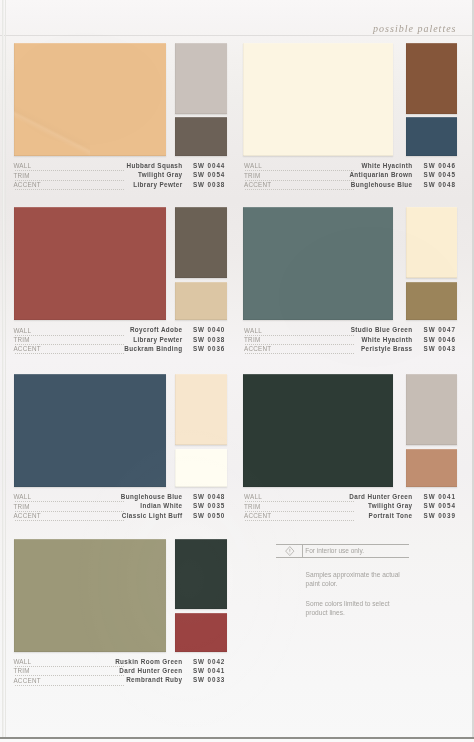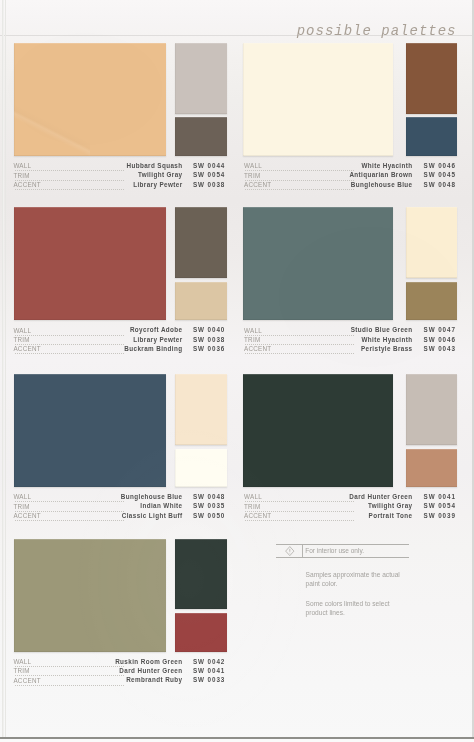--- a/index.html
+++ b/index.html
@@ -23,22 +23,22 @@
              background:rgba(198,196,194,.45);}
   .edge{position:absolute;top:0;height:742px;}
   .edge-l1{left:2px;width:1px;background:#e8e8e5;}
   .edge-l2{left:3.4px;width:1px;background:#f0f0ee;}
   .edge-l3{left:5px;width:1px;background:#e7e7e4;}
   .edge-r{left:472px;width:2px;background:#d8d8d6;}
   .edge-b{position:absolute;left:0;top:737.2px;width:474px;height:1.6px;background:#8e8e89;}
   .edge-b2{position:absolute;left:0;top:738.8px;width:474px;height:3.2px;background:#fafafa;}
 
   .page-title{position:absolute;right:17.5px;top:23.2px;
-       font-family:Liberation Mono, monospace;font-style:italic;
-       font-size:14px;color:#a9a096;letter-spacing:1.0px;white-space:nowrap;}
+       font-family:Liberation Serif, serif;font-style:italic;
+       font-size:10px;color:#a9a096;letter-spacing:1.0px;white-space:nowrap;}
 
   .palette{position:absolute;}
   .sw{position:absolute;
       box-shadow:inset 0 0.8px 0 rgba(255,255,255,.20),
                  inset 0.7px 0 0 rgba(0,0,0,.055),
                  inset 0 -0.7px 0 rgba(0,0,0,.075),
                  0 0.5px 1.1px rgba(120,118,115,.20);}
 
   .crease{position:absolute;pointer-events:none;overflow:hidden;}
   .crease:before{content:"";position:absolute;left:-12%;bottom:-8%;width:62%;height:70%;

